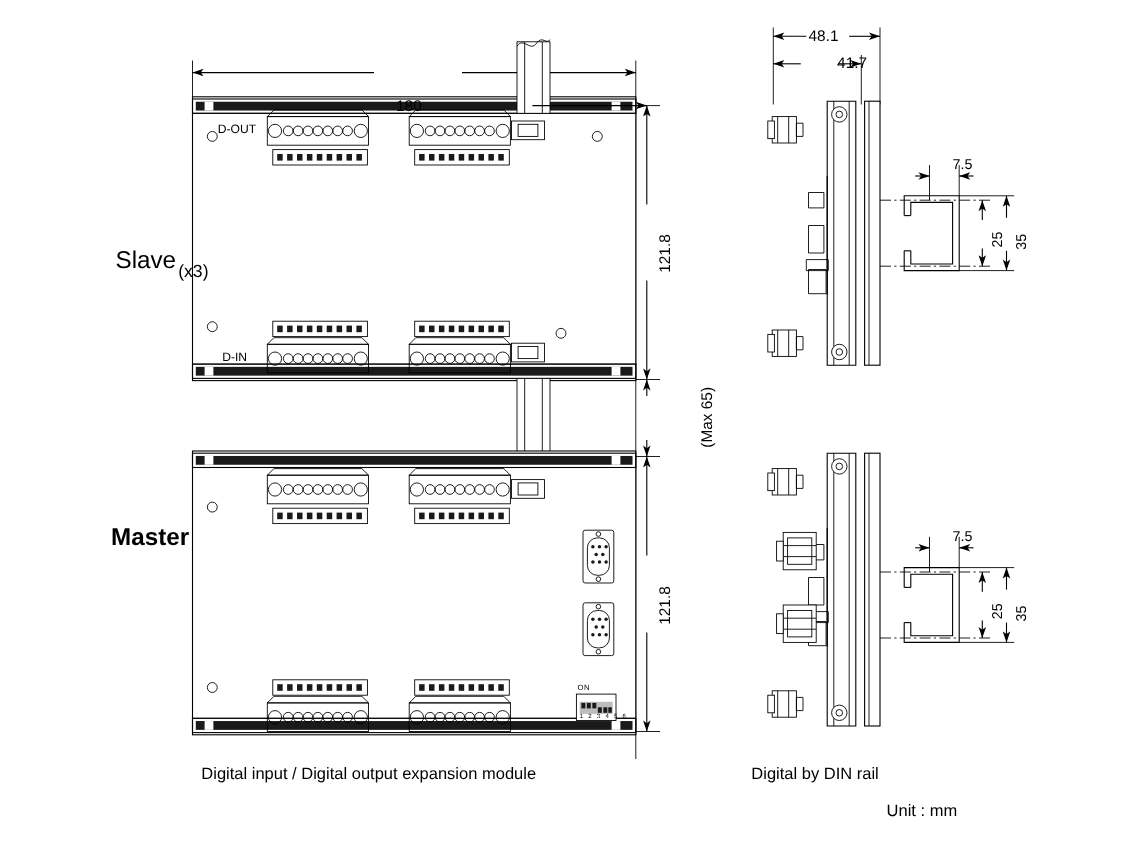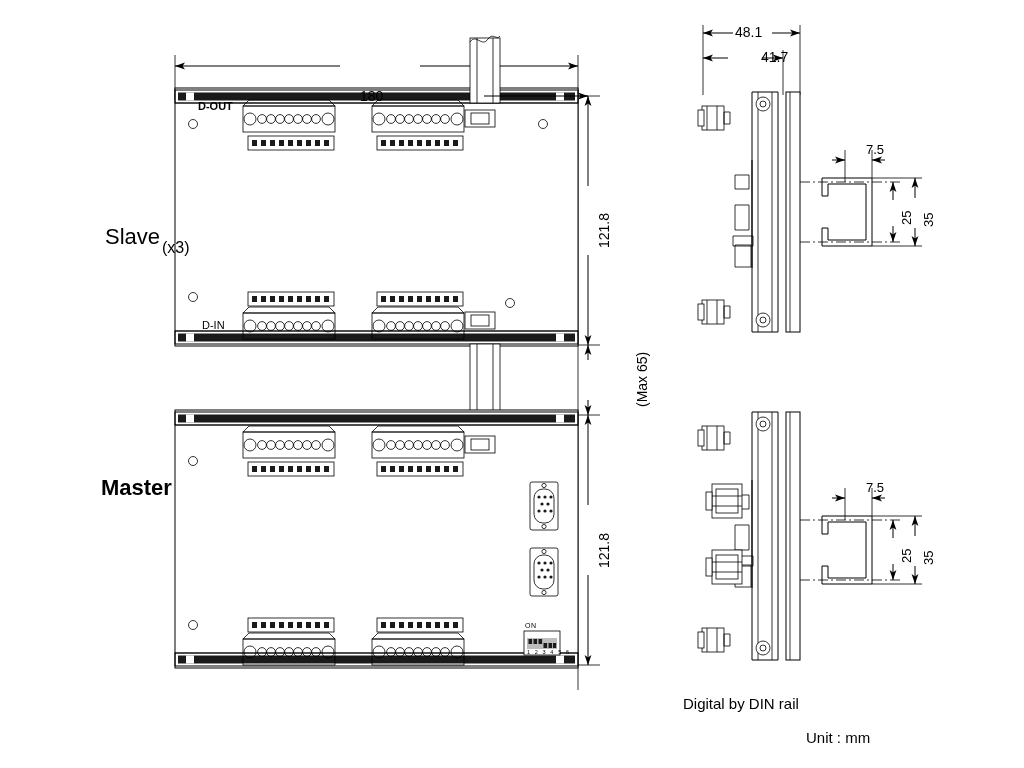--- a/index.html
+++ b/index.html
@@ -545,21 +545,21 @@
     </g>
     <line class="ln-thin" x1="872" y1="516" x2="922" y2="516"></line>
     <line class="ln-thin" x1="872" y1="584" x2="922" y2="584"></line>
   </g>
 </svg>
 
 <div class="lbl big" style="left:105px;top:208px;margin-top:16px;">Slave</div>
 <div class="lbl mid" style="left:126px;top:239px;">(x3)</div>
 <div class="lbl big" style="left:101px;top:475px;font-weight:bold;">Master</div>
 
-<div class="lbl" style="left:198px;top:100px;font-size:11px;font-weight:bold;">D-OUT</div>
+<div class="lbl" style="left:198px;top:112px;font-size:11px;">D-OUT</div>
 <div class="lbl" style="left:202px;top:319px;font-size:11px;">D-IN</div>
 <div class="lbl" style="left:525px;top:622px;font-size:7px;letter-spacing:0.5px;">ON</div>
 <div class="lbl" style="left:527px;top:649px;font-size:5.5px;letter-spacing:1.6px;">1 2 3 4 5 6</div>
 
 <div class="lbl dim" style="left:360px;top:57px;margin-top:31px;">180</div>
 
 <div class="lbl dim vert" style="left:596px;top:248px;transform:rotate(-90deg);">121.8</div>
 <div class="lbl dim vert" style="left:634px;top:407px;transform:rotate(-90deg);">(Max 65)</div>
 <div class="lbl dim vert" style="left:596px;top:568px;transform:rotate(-90deg);">121.8</div>
 
@@ -567,16 +567,17 @@
 <div class="lbl dim" style="left:729px;top:49px;margin-left:32px;">41.7</div>
 
 <div class="lbl dim-sm" style="left:866px;top:142px;">7.5</div>
 <div class="lbl dim-sm vert" style="left:899px;top:225px;transform:rotate(-90deg);">25</div>
 <div class="lbl dim-sm vert" style="left:921px;top:227px;transform:rotate(-90deg);">35</div>
 
 <div class="lbl dim-sm" style="left:866px;top:480px;">7.5</div>
 <div class="lbl dim-sm vert" style="left:899px;top:563px;transform:rotate(-90deg);">25</div>
 <div class="lbl dim-sm vert" style="left:921px;top:565px;transform:rotate(-90deg);">35</div>
 
+<div class="lbl cap" style="left:183px;top:695px;">Digital input / Digital output expansion module</div>
 <div class="lbl cap" style="left:683px;top:695px;">Digital by DIN rail</div>
 <div class="lbl cap" style="left:806px;top:729px;">Unit : mm</div>
 
 </div>
 
 </body></html>

